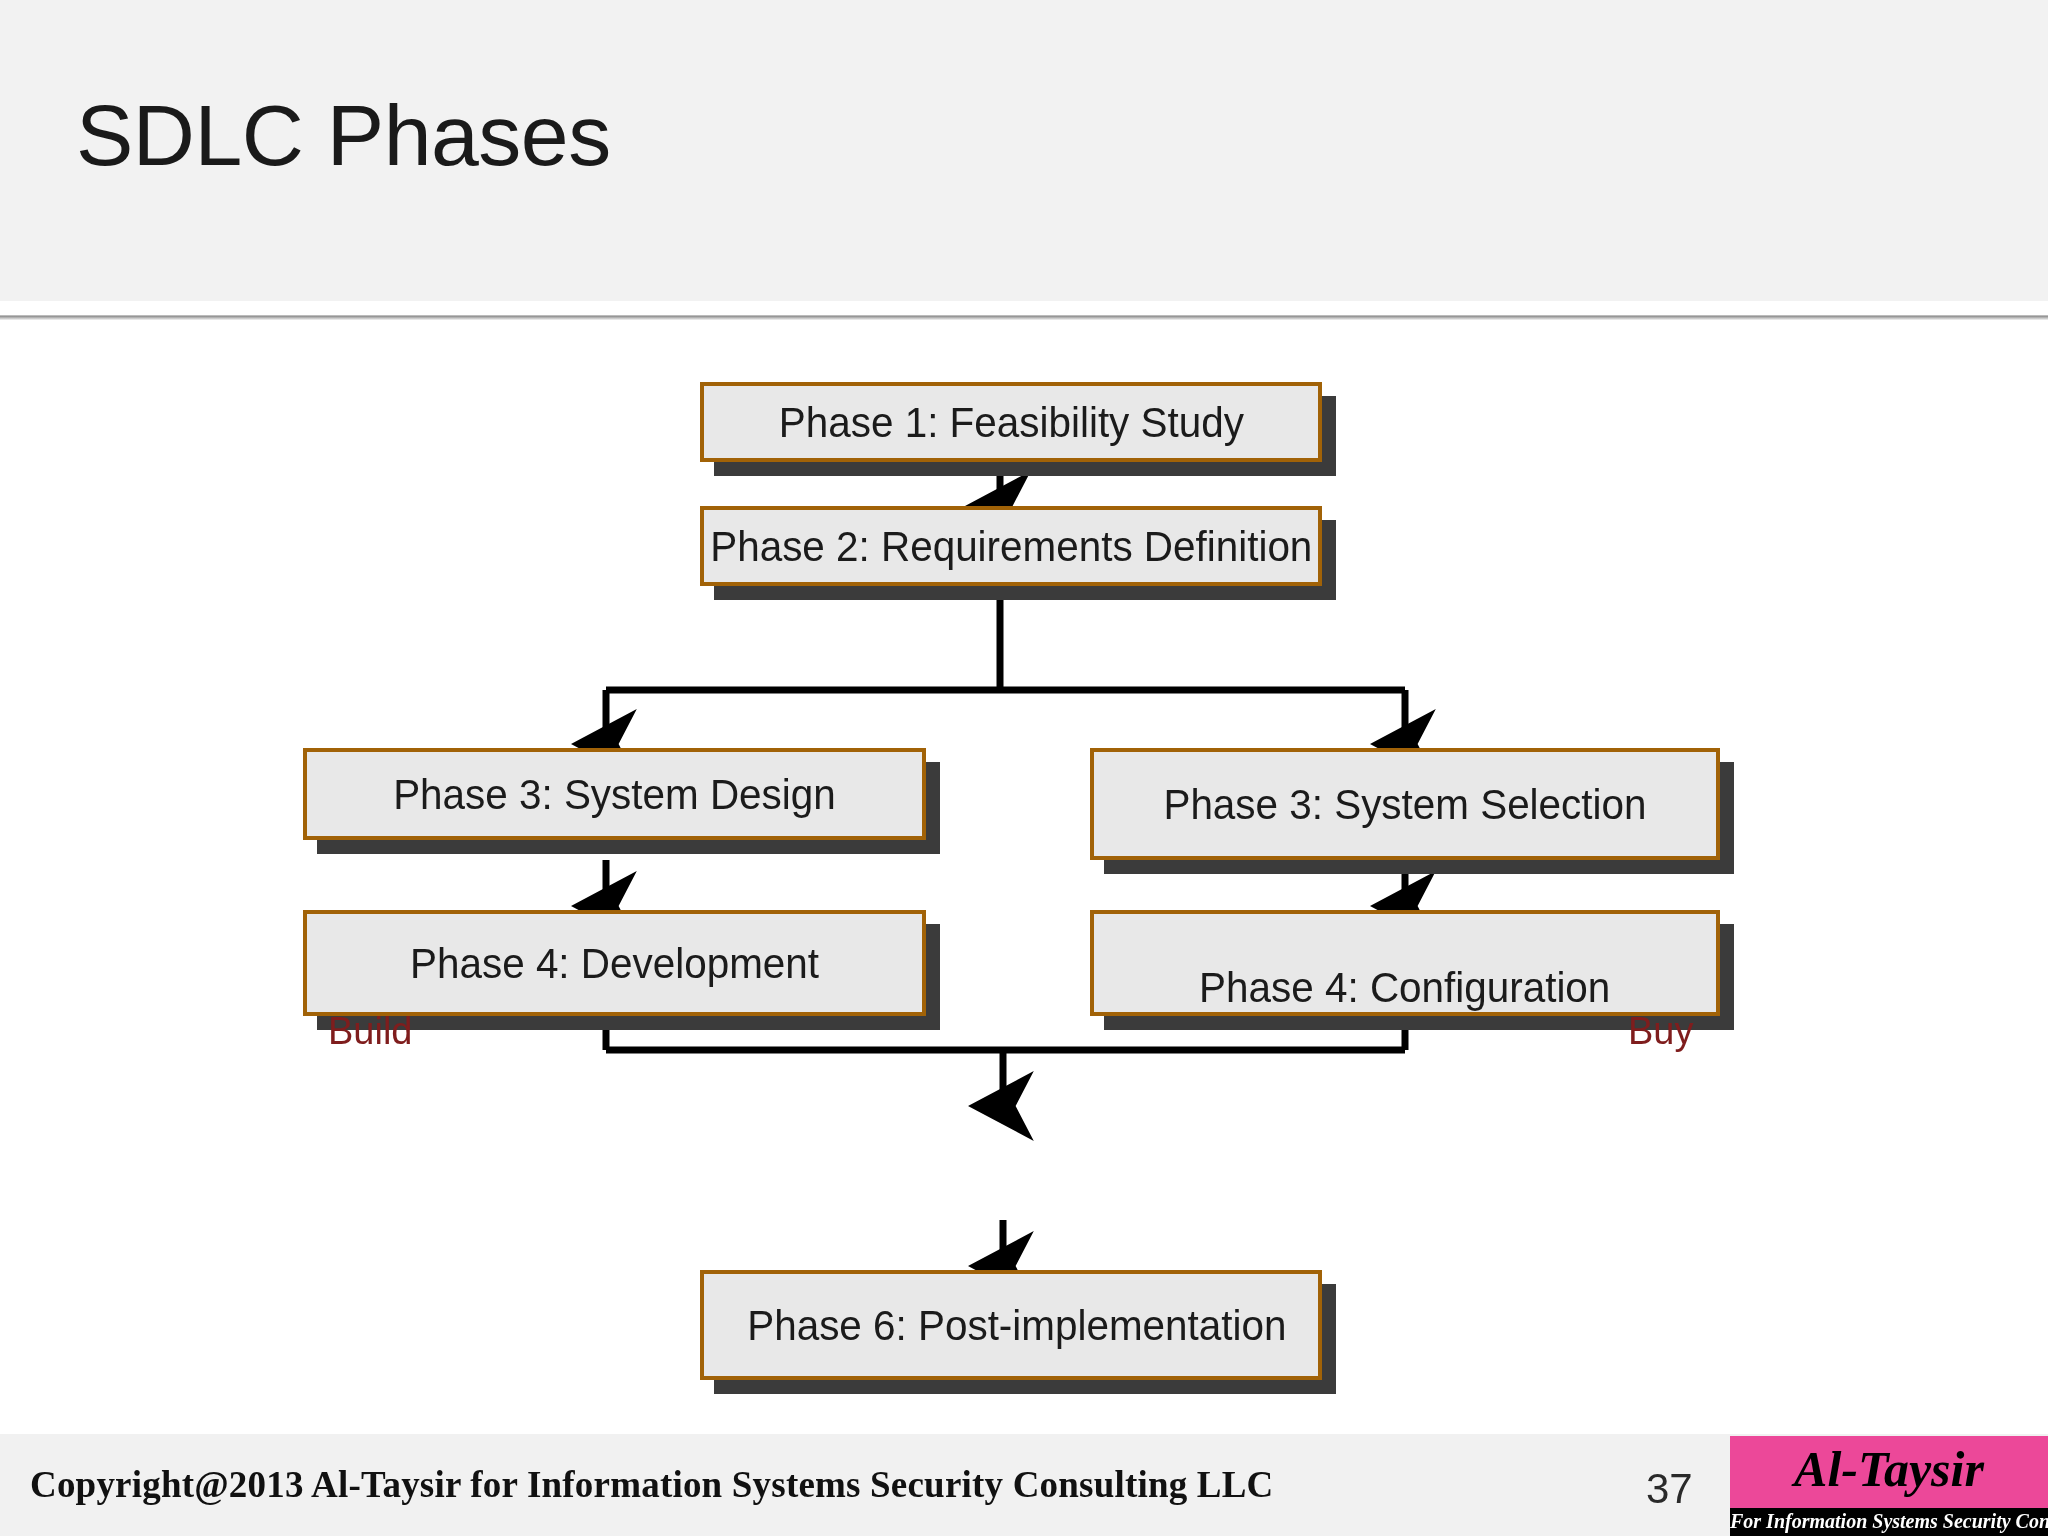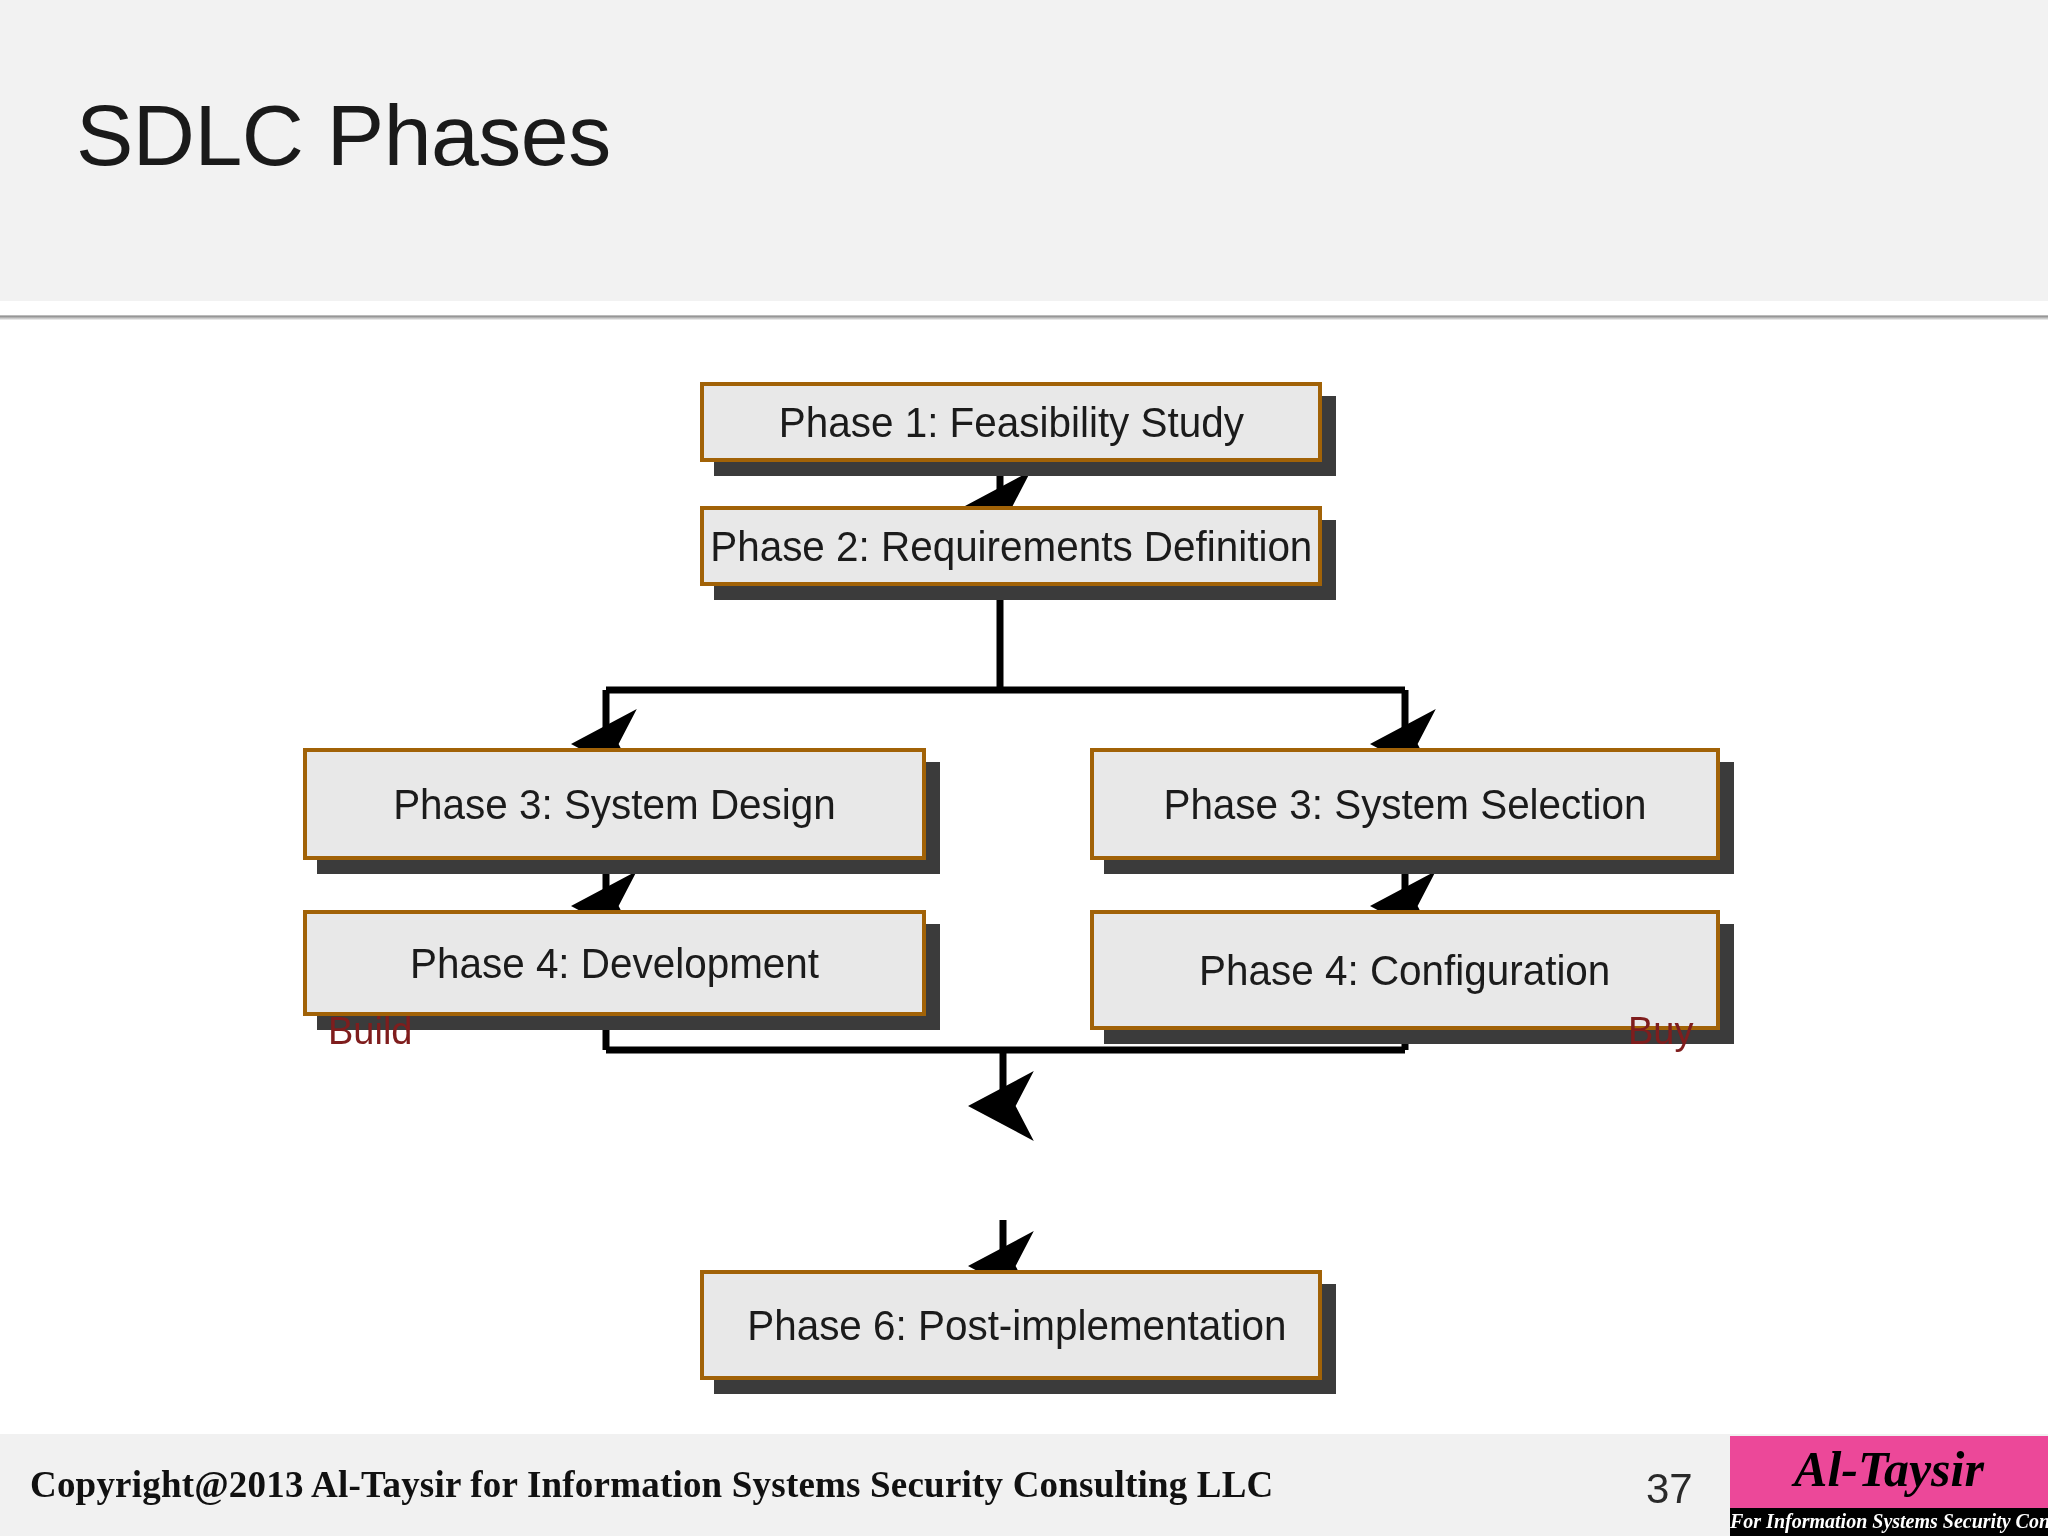--- a/index.html
+++ b/index.html
@@ -202,33 +202,33 @@
     <div class="branch-label" style="left:1628px; top:690px;">Buy</div>
 
     <div class="flow-box" style="left:700px; top:62px; width:622px; height:80px;">
       <span class="flow-box-label">Phase 1: Feasibility Study</span>
     </div>
 
     <div class="flow-box" style="left:700px; top:186px; width:622px; height:80px;">
       <span class="flow-box-label">Phase 2: Requirements Definition</span>
     </div>
 
-    <div class="flow-box" style="left:303px; top:428px; width:623px; height:112px;">
+    <div class="flow-box" style="left:303px; top:428px; width:623px; height:92px;">
       <span class="flow-box-label">Phase 3: System Design</span>
     </div>
 
     <div class="flow-box" style="left:1090px; top:428px; width:630px; height:112px;">
       <span class="flow-box-label">Phase 3: System Selection</span>
     </div>
 
     <div class="flow-box" style="left:303px; top:590px; width:623px; height:106px;">
       <span class="flow-box-label">Phase 4: Development</span>
     </div>
 
-    <div class="flow-box" style="left:1090px; top:590px; width:630px; height:120px;">
+    <div class="flow-box" style="left:1090px; top:590px; width:630px; height:106px;align-items:flex-end;">
       <span class="flow-box-label">Phase 4: Configuration</span>
     </div>
 
 
     <div class="flow-box" style="left:700px; top:950px; width:622px; height:110px;padding-left:12px;">
       <span class="flow-box-label">Phase 6: Post-implementation</span>
     </div>
 
   </div>
 

